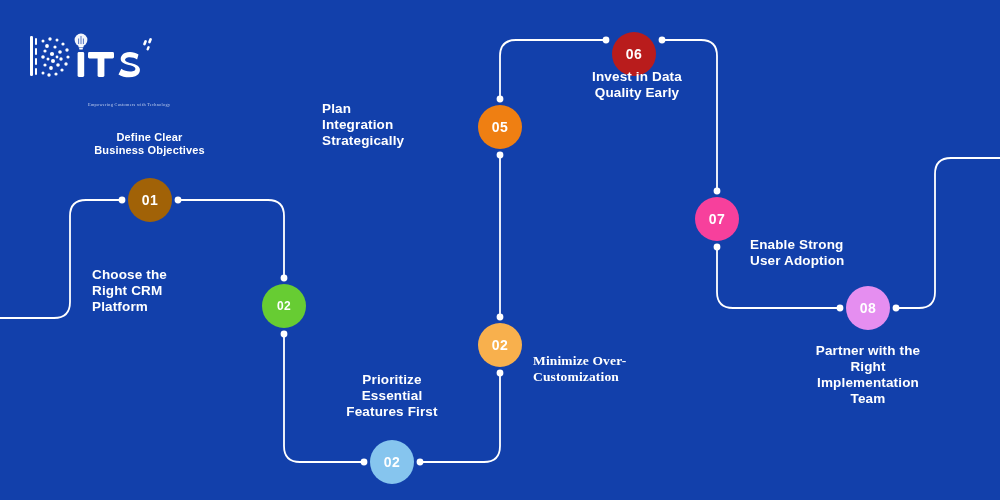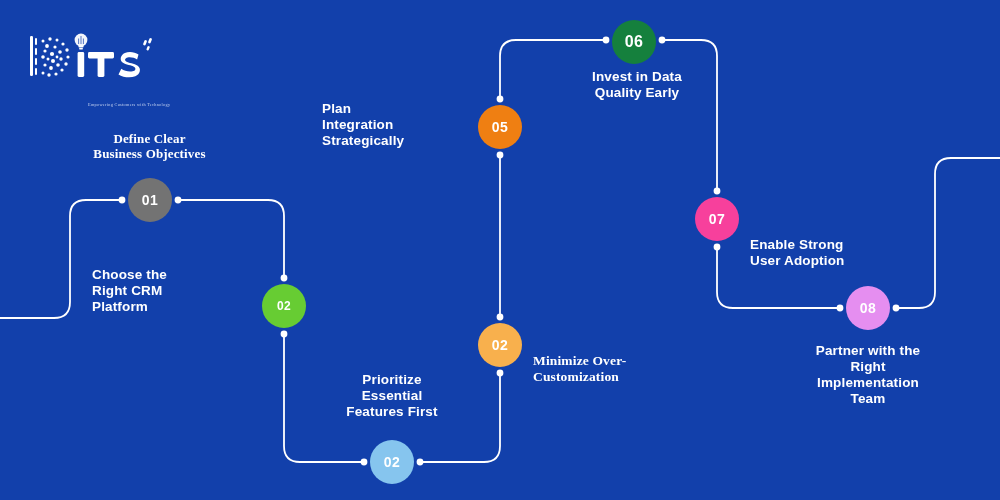--- a/index.html
+++ b/index.html
@@ -182,24 +182,24 @@
       <circle cx="500" cy="155" r="3.4" class="conn-dot" fill="#ffffff"></circle>
       <circle cx="606" cy="40" r="3.4" class="conn-dot" fill="#ffffff"></circle>
       <circle cx="662" cy="40" r="3.4" class="conn-dot" fill="#ffffff"></circle>
       <circle cx="717" cy="191" r="3.4" class="conn-dot" fill="#ffffff"></circle>
       <circle cx="717" cy="247" r="3.4" class="conn-dot" fill="#ffffff"></circle>
       <circle cx="840" cy="308" r="3.4" class="conn-dot" fill="#ffffff"></circle>
       <circle cx="896" cy="308" r="3.4" class="conn-dot" fill="#ffffff"></circle>
     </svg>
 
   <div id="overlay">
-      <div class="node" style="left: 128px; top: 178px; width: 44px; height: 44px; background: #737373; font-size: 14px; text-align: center;">
+      <div class="node" style="left: 128px; top: 178px; width: 44px; height: 44px; background: #a16207; font-size: 14px; text-align: center;">
         <span class="node-num">01</span>
       </div>
-      <div class="label al-center" style="left: 47px; top: 131px; width: 205px; font-size: 13px; font-family: Liberation Serif, serif;">Define Clear
+      <div class="label al-center" style="left: 47px; top: 131px; width: 205px; font-size: 11px;">Define Clear
 Business Objectives</div>
       <div class="node" style="left: 262px; top: 284px; width: 44px; height: 44px; background: rgb(103, 204, 51); font-size: 12px;">
         <span class="node-num">02</span>
       </div>
       <div class="label al-right" style="left: 92px; top: 267px; width: 158px; font-size: 13.5px;">Choose the
 Right CRM
 Platform</div>
       <div class="node" style="left: 370px; top: 440px; width: 44px; height: 44px; background: rgb(134, 197, 238); font-size: 14px;">
         <span class="node-num">02</span>
       </div>
@@ -210,21 +210,21 @@
         <span class="node-num">02</span>
       </div>
       <div class="label al-left" style="left: 533px; top: 317px; width: 180px; font-size: 13.5px; font-family: Liberation Serif, serif;">Minimize Over-
 Customization</div>
       <div class="node" style="left: 478px; top: 105px; width: 44px; height: 44px; background: rgb(239, 127, 18); font-size: 14px;">
         <span class="node-num">05</span>
       </div>
       <div class="label al-right" style="left: 322px; top: 101px; width: 144px; font-size: 13.5px;">Plan
 Integration
 Strategically</div>
-      <div class="node" style="left: 612px; top: 20px; width: 44px; height: 44px; background: #15803d; font-size: 16px;">
+      <div class="node" style="left: 612px; top: 32px; width: 44px; height: 44px; background: #b91c1c; font-size: 14px;">
         <span class="node-num">06</span>
       </div>
       <div class="label al-center" style="left: 552px; top: 69px; width: 170px; font-size: 13.5px;">Invest in Data
 Quality Early</div>
       <div class="node" style="left: 695px; top: 197px; width: 44px; height: 44px; background: rgb(247, 64, 156); font-size: 14px;">
         <span class="node-num">07</span>
       </div>
       <div class="label al-left" style="left: 750px; top: 201px; width: 180px; font-size: 13.5px;">Enable Strong
 User Adoption</div>
       <div class="node" style="left: 846px; top: 286px; width: 44px; height: 44px; background: rgb(229, 142, 240); font-size: 14px;">

